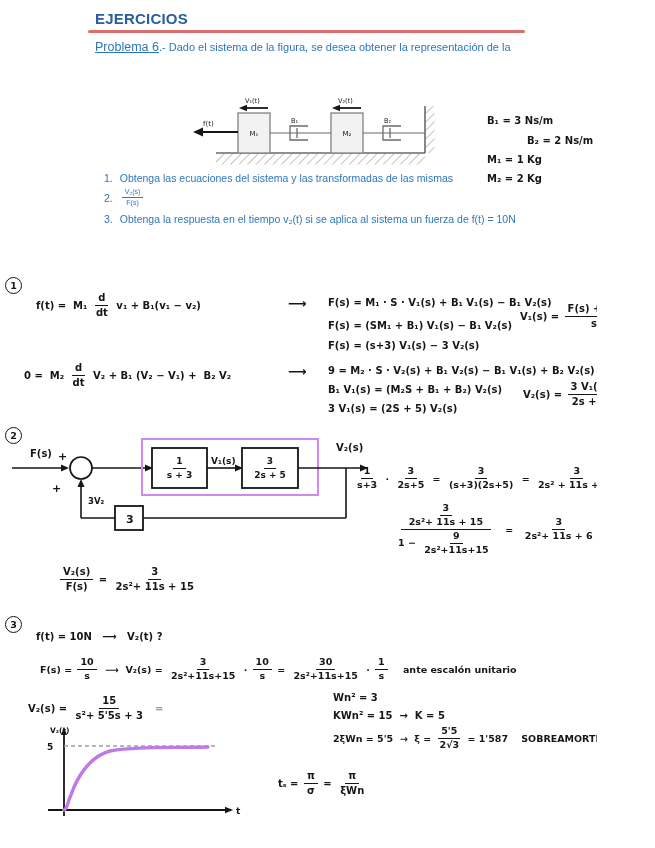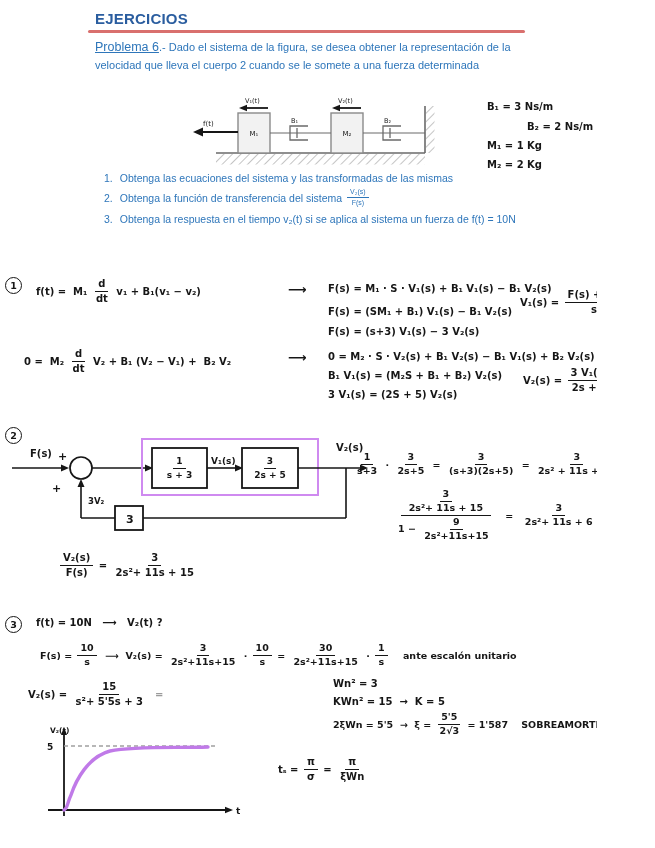--- a/index.html
+++ b/index.html
@@ -8,21 +8,21 @@
   .abs{position:absolute;}
   
   .h1{color:#2a5d9f;font-weight:bold;font-size:15px;letter-spacing:.2px;}
   .divider{background:#d9706e;height:3px;border-radius:2px;}
   .ptext{color:#2e76ba;font-size:11px;line-height:1.5;width:480px;}
   .ptitle{font-size:12.5px;text-decoration:underline;text-align:right;}
   .task{color:#2e76ba;font-size:10.5px;display:flex;white-space:pre;align-items:center;}
   .task .tnum{margin-right:7px;}
   
   .hw{position:absolute;font-family:"DejaVu Sans",sans-serif;font-weight:700;
-      font-size:10px;color:#161616;white-space:pre;display:flex;align-items:center;}
+      font-size:10px;color:#161616;white-space:pre;display:flex;align-items:center;margin-top:14px;}
   .hw.arrow{font-size:13px;}
   .gray{color:#9b9b9b;}
   .sm{font-size:7px;}
   .frac{display:inline-flex;flex-direction:column;align-items:center;text-align:center;
         vertical-align:middle;margin:0 2px;line-height:1.15;}
   .frac .num{padding:0 3px 1px;border-bottom:1.4px solid currentColor;}
   .frac .den{padding:1px 3px 0;}
   .sm .num{border-bottom-width:1px;}
   .badge{position:absolute;width:15px;height:15px;border:1.6px solid #161616;border-radius:50%;
          font-family:"DejaVu Sans",sans-serif;font-weight:700;font-size:9.5px;color:#161616;
@@ -34,21 +34,20 @@
 </head>
 <body>
 
 <div class="page">
 
   <div class="abs h1" style="left:95px;top:10px;">EJERCICIOS</div>
   <div class="abs divider" style="left:88px;top:30px;width:437px;"></div>
 
   <div class="abs ptext" style="left:95px;top:38px;">
     <span class="ptitle">Problema 6</span><span>.- Dado el sistema de la figura, se desea obtener la representación de la</span><br>
-    <span>velocidad que lleva el cuerpo 2 cuando se le somete a una fuerza determinada</span>
   </div>
 
   <svg class="abs" style="left:188px;top:96px;" width="260" height="78" viewBox="0 0 260 78">
     <defs>
       <pattern id="hatch" width="6" height="6" patternUnits="userSpaceOnUse" patternTransform="rotate(45)">
         <line x1="0" y1="0" x2="0" y2="6" stroke="#8a8a8a" stroke-width="1"></line>
       </pattern>
     </defs>
 
     <line x1="28" y1="57" x2="237" y2="57" stroke="#6a6a6a" stroke-width="1.5"></line>
@@ -88,38 +87,38 @@
   <div class="hw" style="left:487px;top:121px;padding-left:40px;">B₂ = 2 Ns/m</div>
   <div class="hw" style="left:487px;top:140px;">M₁ = 1 Kg</div>
   <div class="hw" style="left:487px;top:159px;">M₂ = 2 Kg</div>
 
   <div class="abs task" style="left:104px;top:172px;">
     <span class="tnum">1.</span>
     <span>Obtenga las ecuaciones del sistema y las transformadas de las mismas</span>
   </div>
   <div class="abs task" style="left:104px;top:188px;">
     <span class="tnum">2.</span>
-    <span style="display:inline-flex;align-items:center;white-space:pre;"><span>Obtenga la función de transferencia del sistema </span><span class="frac sm"><span class="num"><span>V₂(s)</span></span><span class="den"><span>F(s)</span></span></span></span>
+    <span style="display:inline-flex;align-items:center;white-space:pre;"><span class="frac sm"><span class="num"><span>V₂(s)</span></span><span class="den"><span>F(s)</span></span></span></span>
   </div>
   <div class="abs task" style="left:104px;top:213px;">
     <span class="tnum">3.</span>
     <span>Obtenga la respuesta en el tiempo v₂(t) si se aplica al sistema un fuerza de f(t) = 10N</span>
   </div>
 
   <div class="badge" style="left:5px;top:277px;">1</div>
   <div class="hw" style="left:36px;top:278px;"><span>f(t) =  M₁ </span><span class="frac"><span class="num"><span>d</span></span><span class="den"><span>dt</span></span></span><span> v₁ + B₁(v₁ − v₂)</span></div>
   <div class="hw arrow" style="left:288px;top:282px;">⟶</div>
   <div class="hw" style="left:328px;top:283px;">F(s) = M₁ · S · V₁(s) + B₁ V₁(s) − B₁ V₂(s)</div>
   <div class="hw" style="left:328px;top:306px;">F(s) = (SM₁ + B₁) V₁(s) − B₁ V₂(s)</div>
   <div class="hw" style="left:328px;top:326px;">F(s) = (s+3) V₁(s) − 3 V₂(s)</div>
   <div class="hw" style="left:520px;top:289px;"><span>V₁(s) = </span><span class="frac"><span class="num"><span>F(s) + 2 V₂(s)</span></span><span class="den"><span>s + 3</span></span></span></div>
 
   <div class="hw" style="left:24px;top:348px;"><span>0 =  M₂ </span><span class="frac"><span class="num"><span>d</span></span><span class="den"><span>dt</span></span></span><span> V₂ + B₁ (V₂ − V₁) +  B₂ V₂</span></div>
   <div class="hw arrow" style="left:288px;top:350px;">⟶</div>
-  <div class="hw" style="left:328px;top:351px;">0 = M₂ · S · V₂(s) + B₁ V₂(s) − B₁ V₁(s) + B₂ V₂(s)</div>
+  <div class="hw" style="left:328px;top:351px;">9 = M₂ · S · V₂(s) + B₁ V₂(s) − B₁ V₁(s) + B₂ V₂(s)</div>
   <div class="hw" style="left:328px;top:370px;">B₁ V₁(s) = (M₂S + B₁ + B₂) V₂(s)</div>
   <div class="hw" style="left:328px;top:389px;">3 V₁(s) = (2S + 5) V₂(s)</div>
   <div class="hw" style="left:523px;top:367px;"><span>V₂(s) = </span><span class="frac"><span class="num"><span>3 V₁(s)</span></span><span class="den"><span>2s + 5</span></span></span></div>
 
   <div class="badge" style="left:5px;top:427px;">2</div>
 
   <div class="abs" style="left:8px;top:437px;width:368px;height:125px;">
     <svg width="368" height="125" viewBox="0 0 368 125">
 
       <line x1="4" y1="31" x2="53" y2="31" stroke="#161616" stroke-width="1.6"></line>

